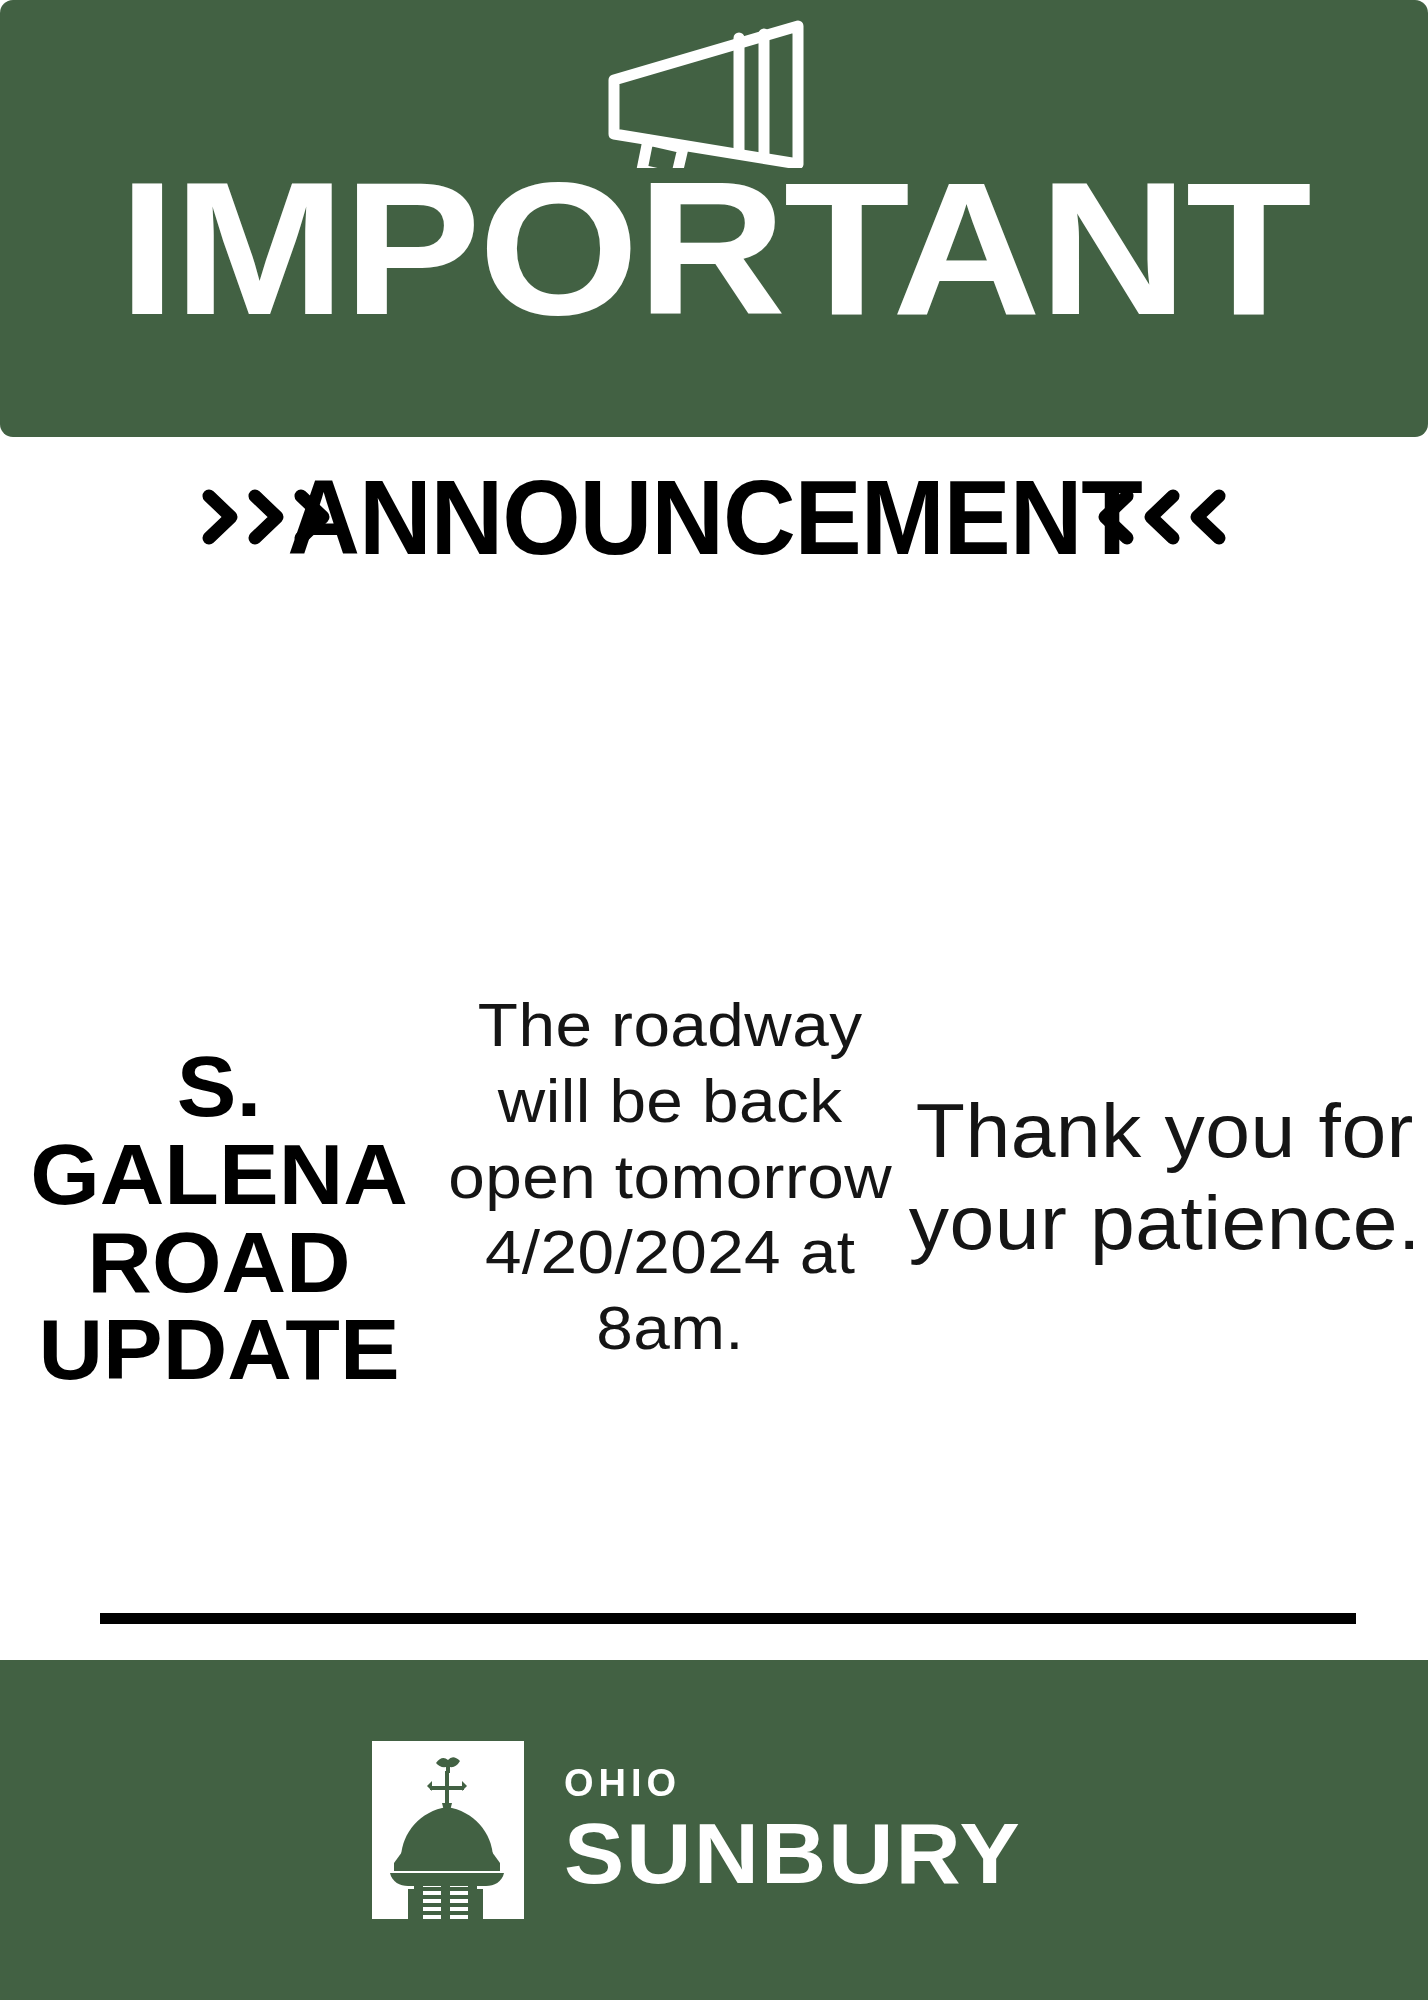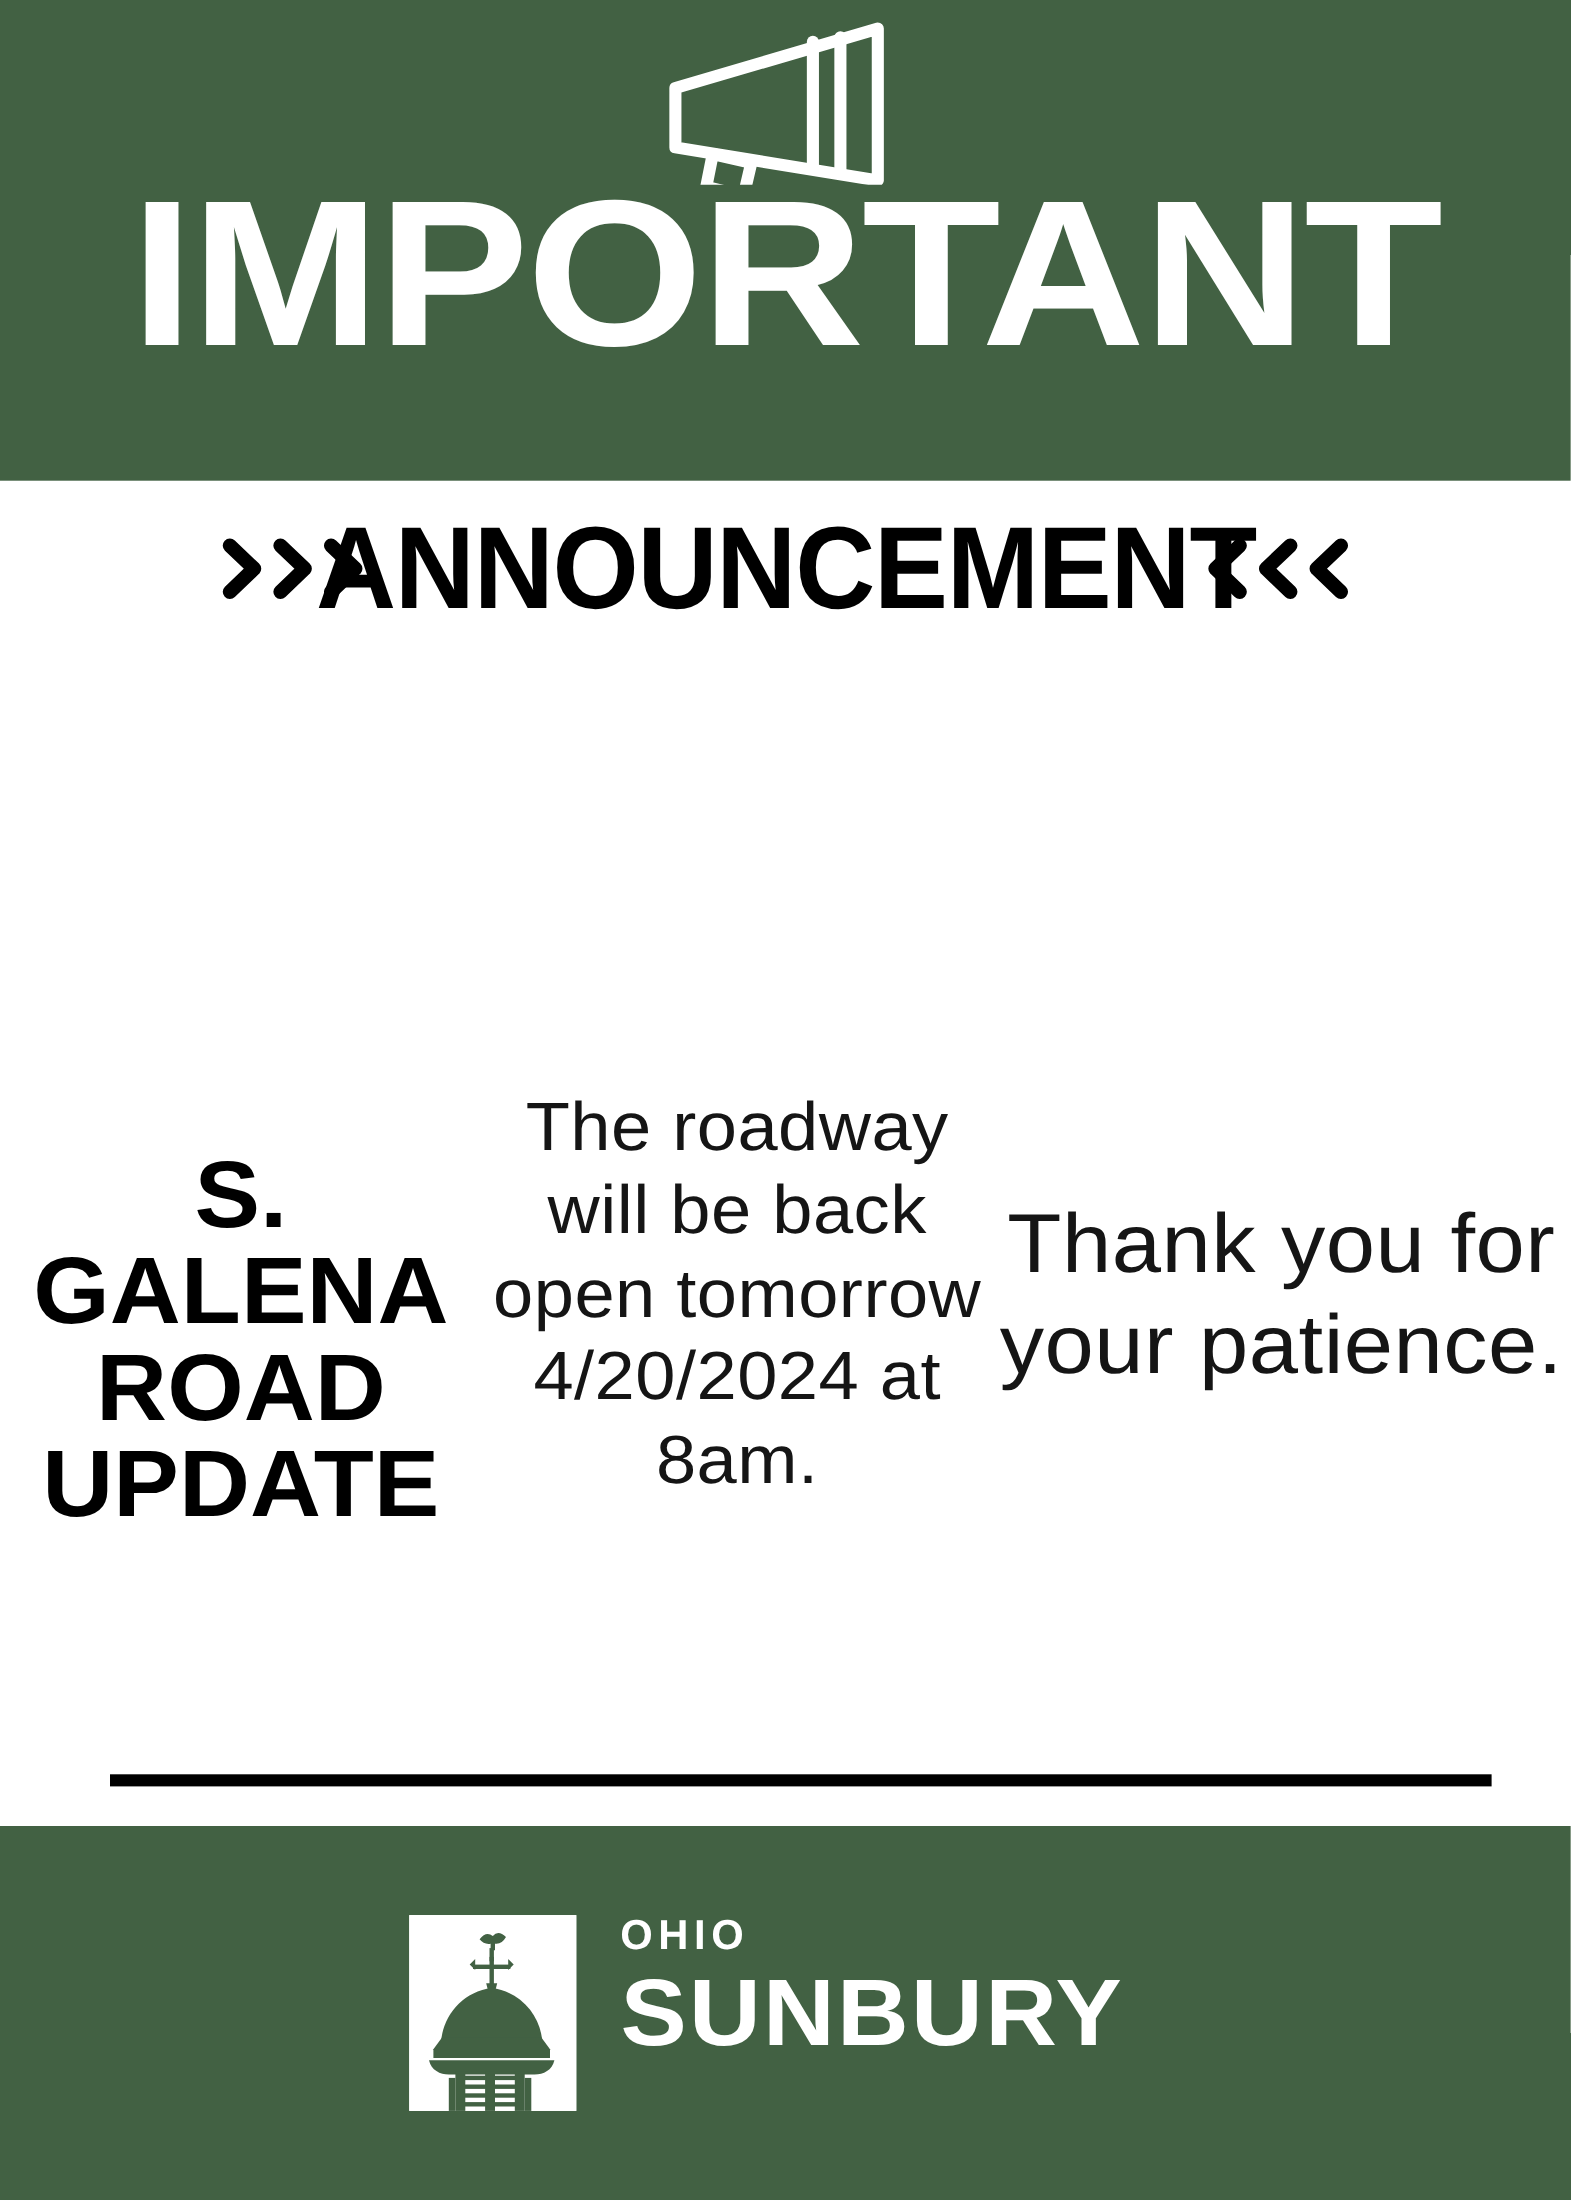--- a/index.html
+++ b/index.html
@@ -23,20 +23,21 @@
   }
 
   
   .header-band {
     position: relative;
     width: 100%;
     height: 437px;
     background: #426143;
     overflow: hidden;
     flex: 0 0 auto;
+    border-radius: 13px;
   }
   .megaphone-wrap {
     position: absolute;
     top: 18px;
     left: 0;
     width: 100%;
     display: flex;
     justify-content: center;
   }
   .megaphone-wrap svg {
@@ -146,21 +147,21 @@
     flex: 0 0 auto;
     width: 100%;
     height: 340px;
     background: #426143;
     display: flex;
     align-items: center;
     justify-content: center;
   }
   .logo-lockup {
     display: flex;
-    align-items: flex-start;
+    align-items: center;
     gap: 40px;
     transform: translateX(-28px);
   }
   .logo-mark {
     width: 152px;
     height: 178px;
     background: #ffffff;
     display: block;
   }
   .logo-mark svg { display: block; }

